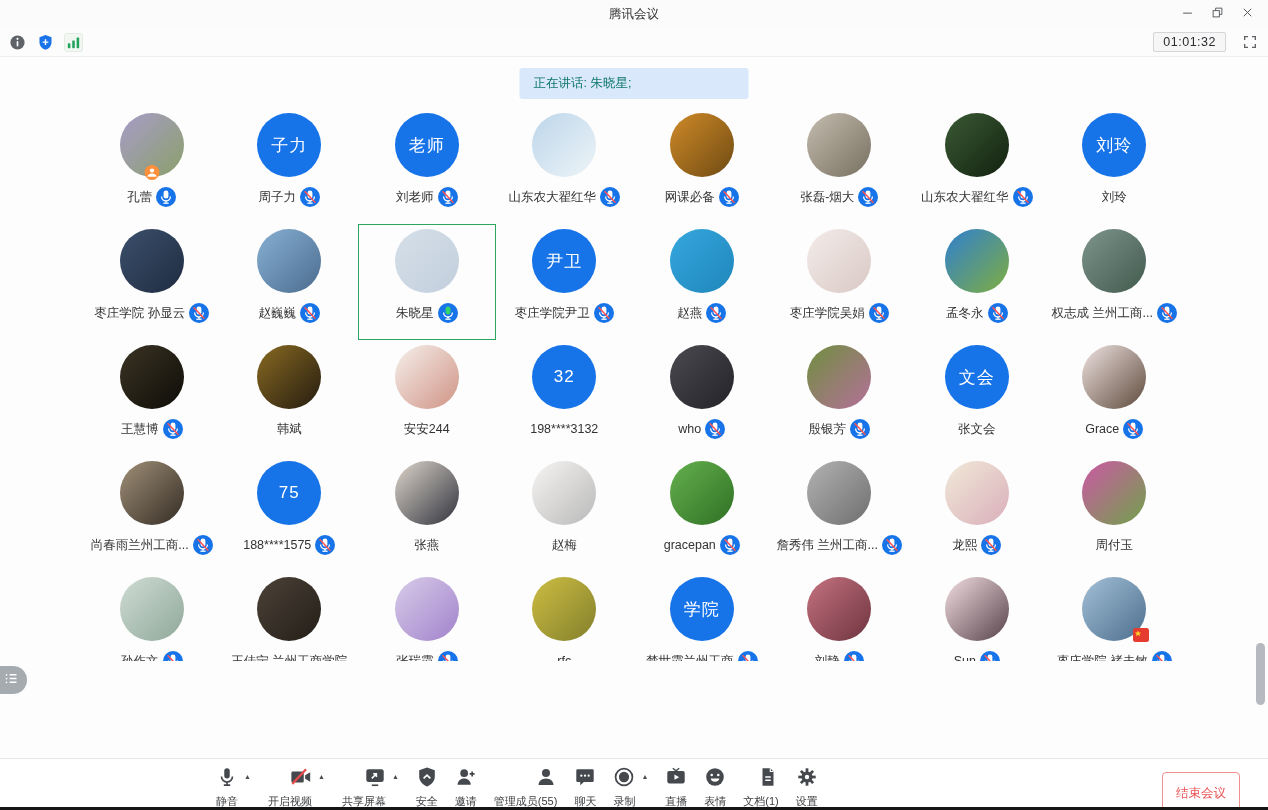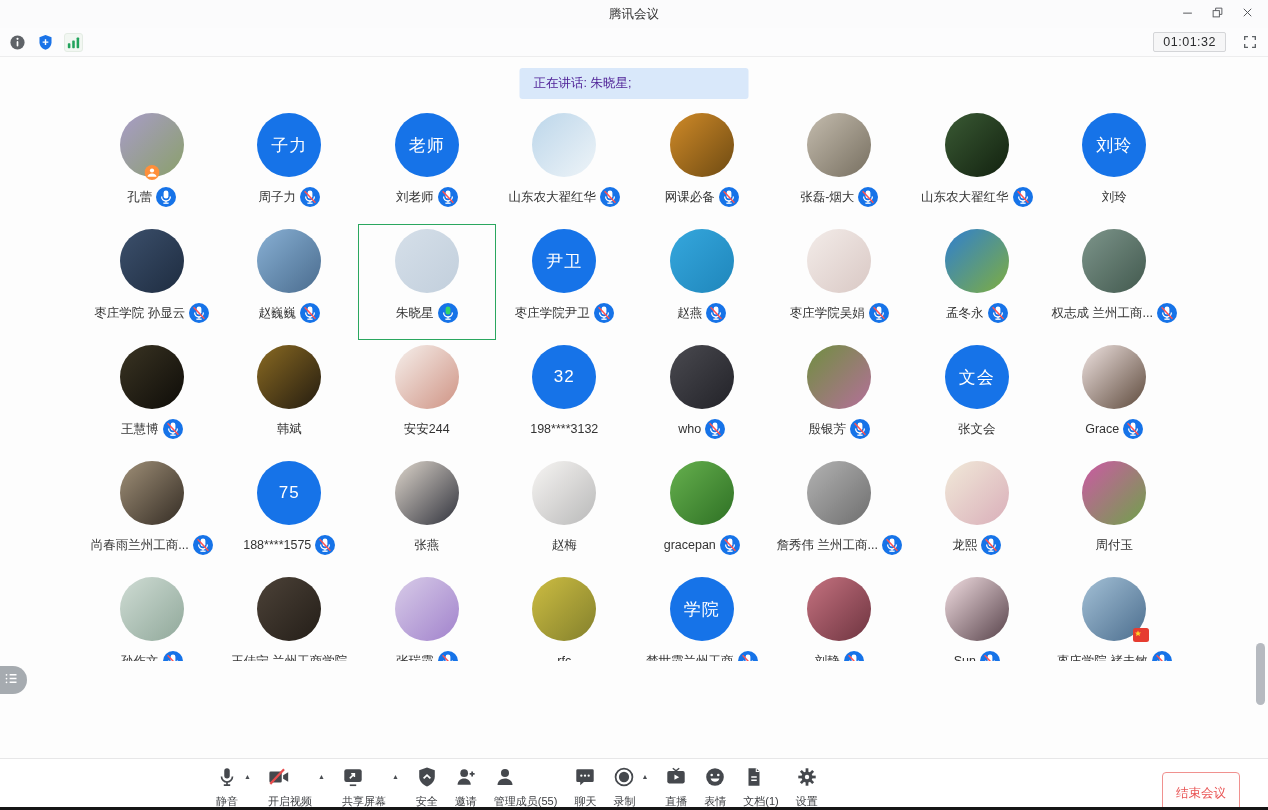--- a/index.html
+++ b/index.html
@@ -25,21 +25,21 @@
   .status-ic.netbg { background:#f2f7f2; border:1px solid #e4ece4; }
   .status-right { position:absolute; right:10px; top:4px; display:flex; gap:16px; align-items:center; }
   .timer-box { border:1px solid #d4d5d8; background:#f6f6f7; border-radius:2px;
     padding:2px 9px; font-size:12.5px; color:#2b2c2e; letter-spacing:.5px; }
   .fs-btn svg { width:16px; height:16px; display:block; }
 
   
   .banner { position:absolute; top:68px; left:50%; transform:translateX(-50%);
     width:229px; height:31px; background:#d9e8fa; border-radius:3px;
     display:flex; align-items:center; padding-left:14px;
-    font-size:12.5px; color:#4c1d95; }
+    font-size:12.5px; color:#0f766e; }
 
   
   .grid { position:absolute; left:83px; top:108px; width:1102px; height:553px;
     overflow:hidden; display:grid; grid-template-columns:repeat(8,137.5px);
     grid-auto-rows:116px; }
   .cell { position:relative; display:flex; flex-direction:column; align-items:center; }
   .cell.selected { outline:1.5px solid #2aa75f; outline-offset:-1px; }
   .avatar-wrap { position:relative; width:64px; height:64px; margin-top:5px; }
   .avatar { width:64px; height:64px; border-radius:50%; overflow:hidden;
     display:flex; align-items:center; justify-content:center; }
@@ -62,21 +62,21 @@
 
   
   .scroll-thumb { position:absolute; right:3px; top:643px; width:9px; height:62px;
     background:#b6bac0; border-radius:5px; }
 
   
   .toolbar { position:absolute; left:0; right:0; bottom:3px; height:49px; background:#ffffff;
     border-top:1px solid #e7e7e8; }
   .toolbar-items { position:absolute; left:216px; top:6px; display:flex; align-items:flex-start; gap:17px; }
   .titem { display:flex; align-items:flex-start; cursor:default; }
-  .ticol { display:flex; flex-direction:column; align-items:flex-start; gap:6px; }
+  .ticol { display:flex; flex-direction:column; align-items:flex-end; gap:6px; }
   .ticon { height:23px; display:flex; align-items:center; }
   .ticon svg { width:22px; height:22px; color:#45484d; fill:#45484d; }
   .tlabel { font-size:11px; color:#3b3d40; }
   .tarrow { font-size:7px; color:#4a4d52; margin:8px 0 0 6px; }
   .end-btn { position:absolute; right:28px; top:13px; padding:12px 13px;
     border:1px solid #f0908e; border-radius:4px; background:#fffdfd;
     color:#e95454; font-size:12.5px; cursor:default; }
   .bottom-edge { position:absolute; left:0; right:0; bottom:0; height:3px; background:#151515; }
 </style>
 </head>

